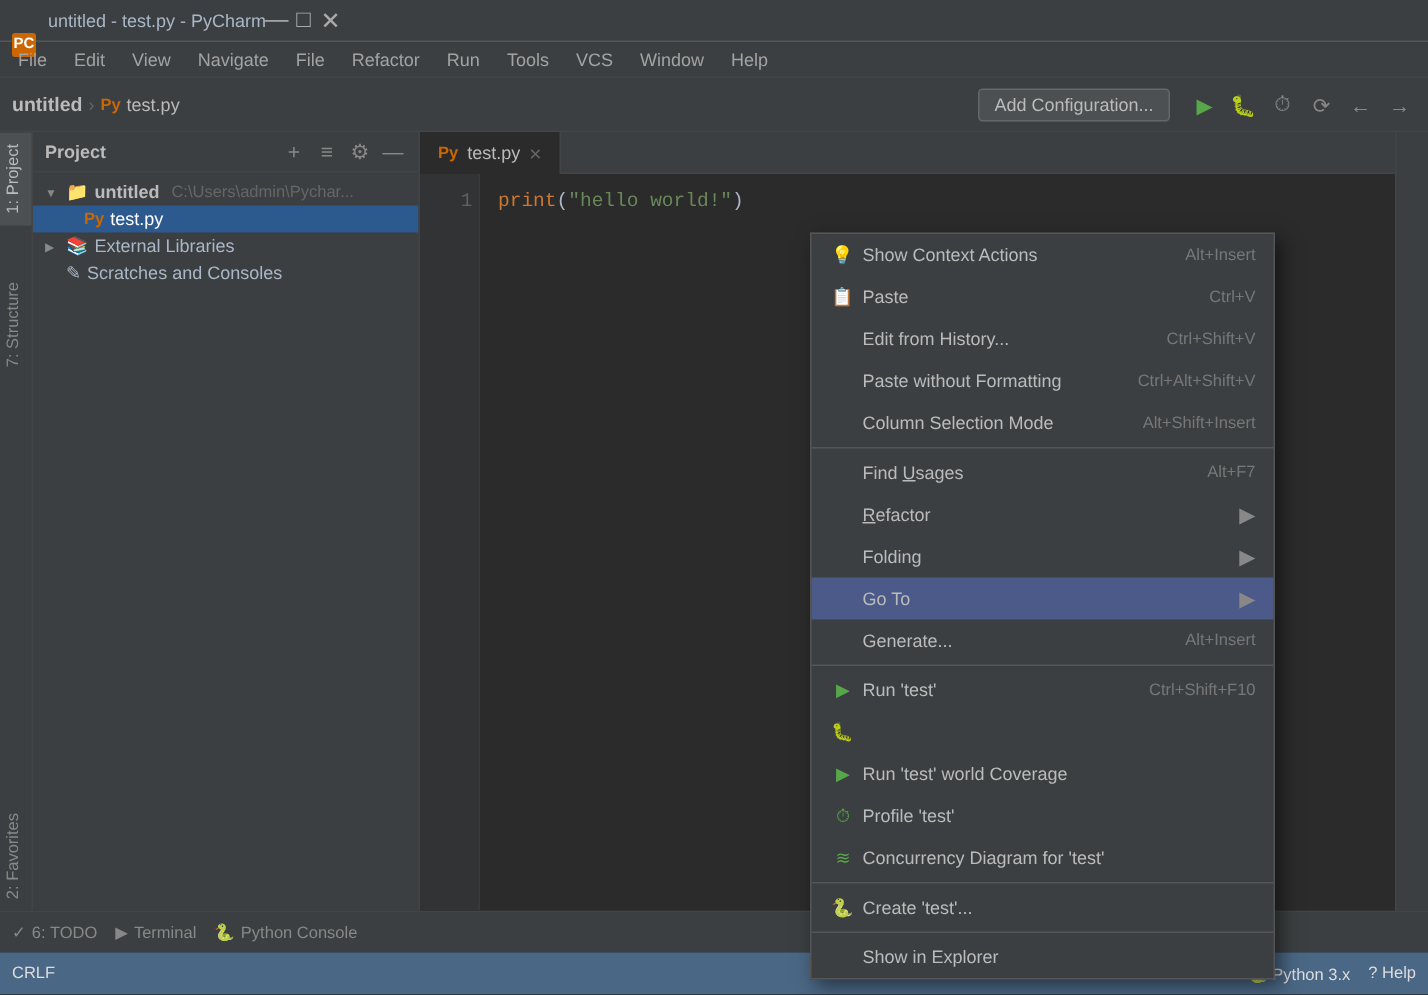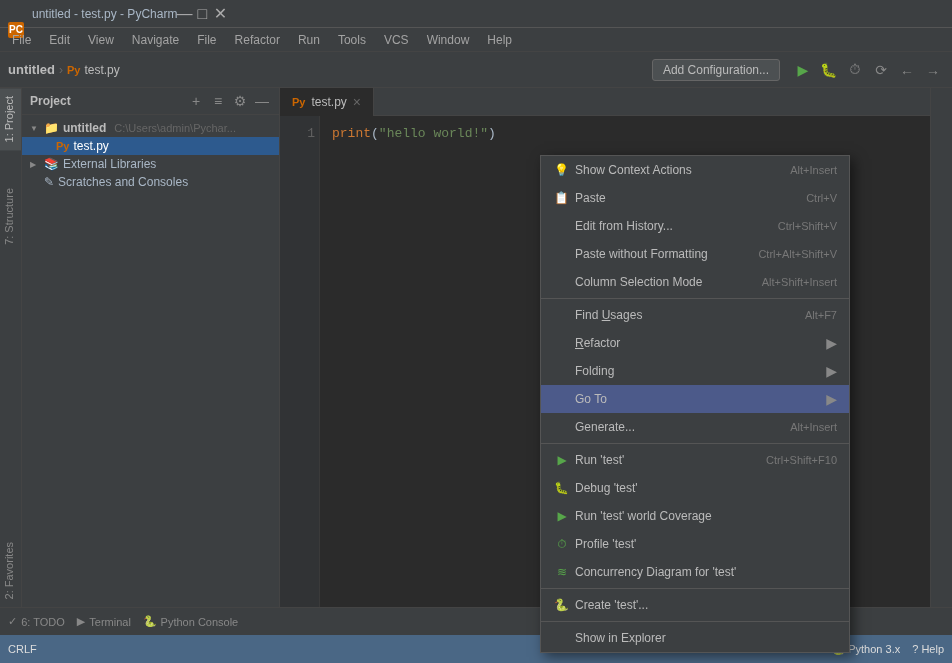--- a/index.html
+++ b/index.html
@@ -557,21 +557,20 @@
   <div class="ctx-separator"></div>
 
   <div class="ctx-item ctx-item-run">
     <span class="ctx-icon" style="color:#57a64a;">▶</span>
     <span class="ctx-label">Run 'test'</span>
     <span class="ctx-shortcut">Ctrl+Shift+F10</span>
   </div>
 
   <div class="ctx-item ctx-item-debug">
     <span class="ctx-icon" style="color:#57a64a;">🐛</span>
-    <span class="ctx-label">Debug 'test'</span>
     <span class="ctx-shortcut"></span>
   </div>
 
   <div class="ctx-item ctx-item-coverage">
     <span class="ctx-icon" style="color:#57a64a;">▶</span>
     <span class="ctx-label">Run 'test' world Coverage</span>
     <span class="ctx-shortcut"></span>
   </div>
 
   <div class="ctx-item ctx-item-profile">

